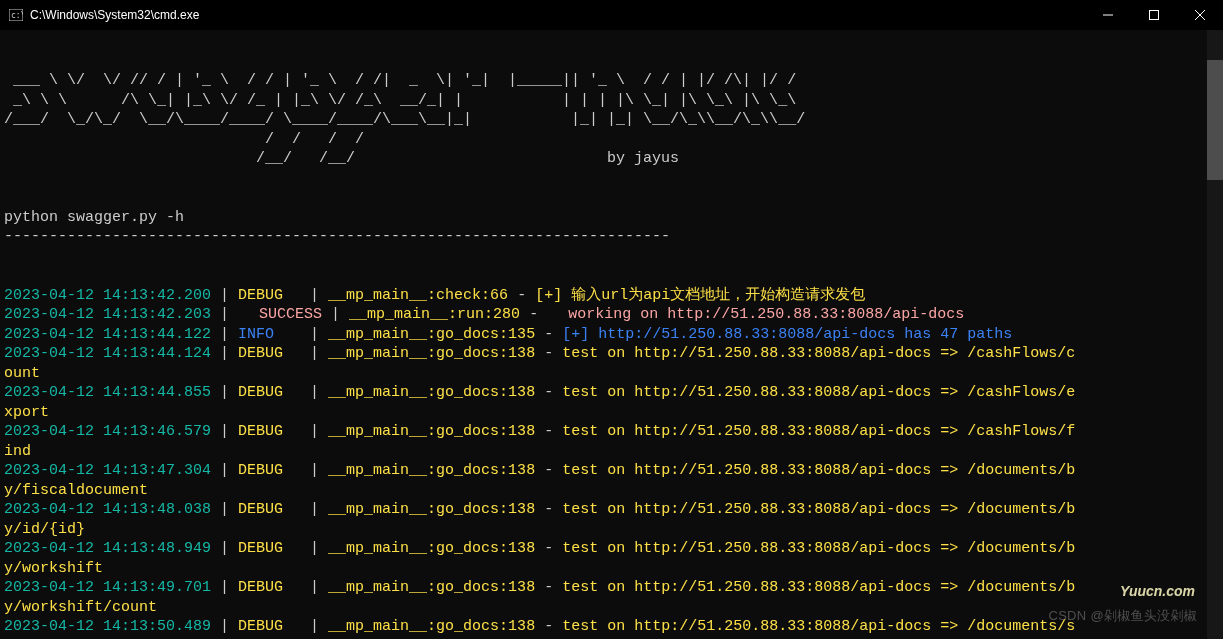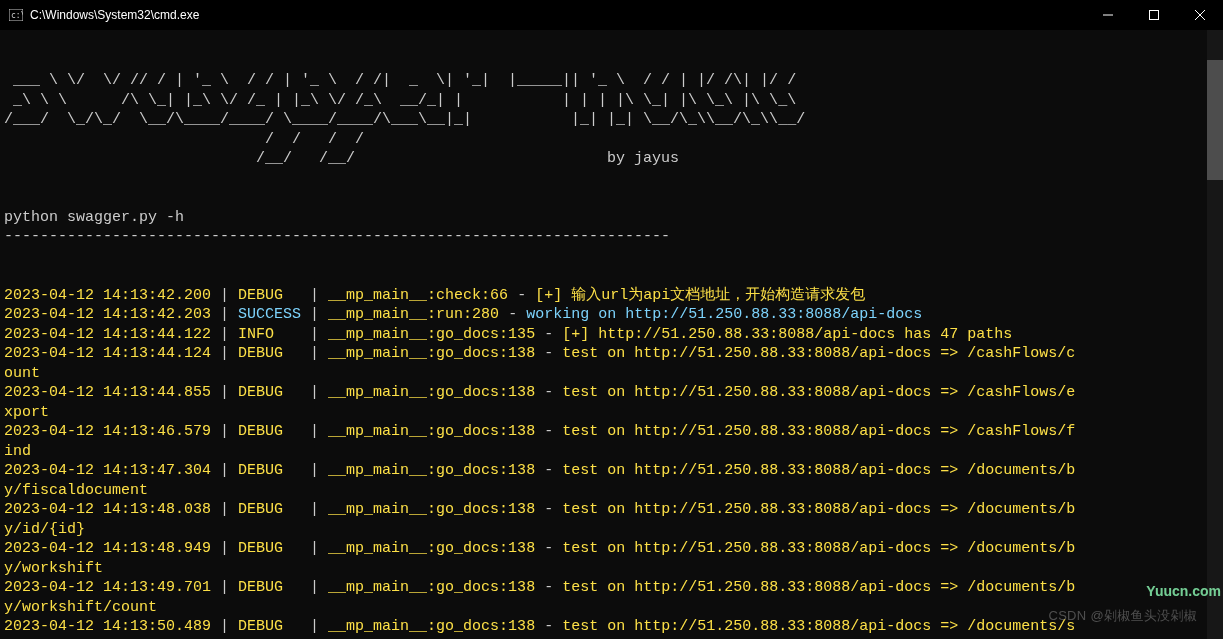--- a/index.html
+++ b/index.html
@@ -53,32 +53,33 @@
     height: 100%;
     background: #171717;
   }
   .scroll-thumb {
     position: absolute;
     right: 0; top: 30px;
     width: 16px;
     height: 120px;
     background: #4d4d4d;
   }
-  .c-green  { color: #fde047; }
+  .c-green  { color: #14b8a6; }
   .c-cyan   { color: #fde047; }
-  .c-bgreen { color: #7dd3fc; }
-  .c-white  { color: #fde047; }
+  .c-bgreen { color: #fca5a5; margin-left: 21px; }
+  .c-white  { color: #3b82f6; }
   .row { display: block; }
   .watermark1 {
     position: absolute;
-    right: 2px; bottom: 38px;
-    color: #86efac;
+    right: 28px; bottom: 38px;
+    color: #fef9c3;
     font-family: Arial, sans-serif;
     font-size: 14px;
     font-weight: bold;
+    font-style: italic;
     opacity: 0.85;
   }
   .watermark2 {
     position: absolute;
     right: 26px; bottom: 14px;
     color: #6b6b6b;
     font-family: 'Microsoft YaHei', sans-serif;
     font-size: 13px;
     opacity: 0.7;
     letter-spacing: 0.3px;

